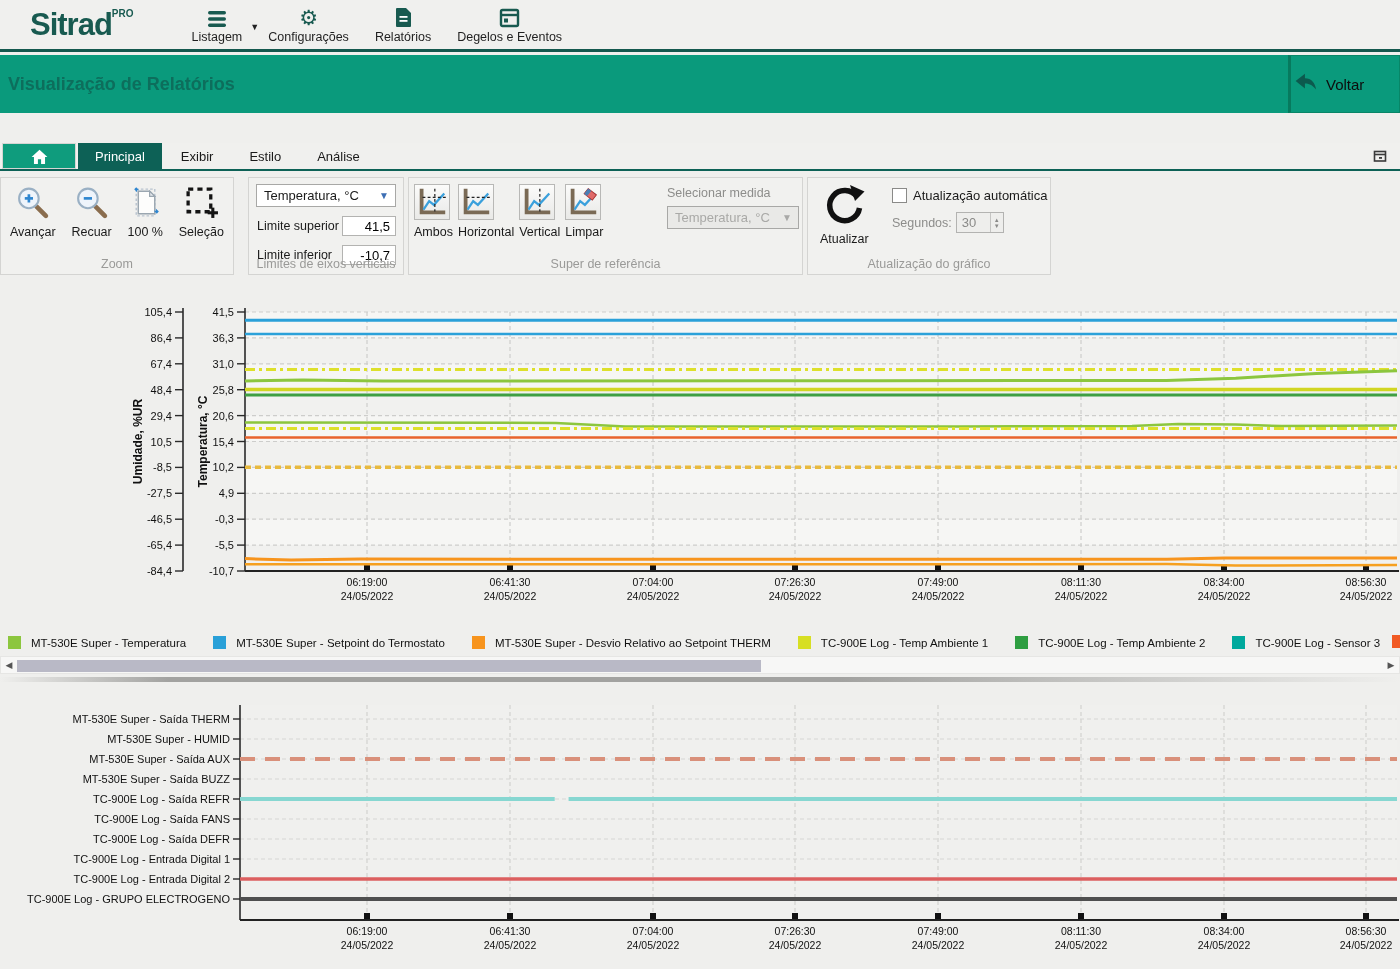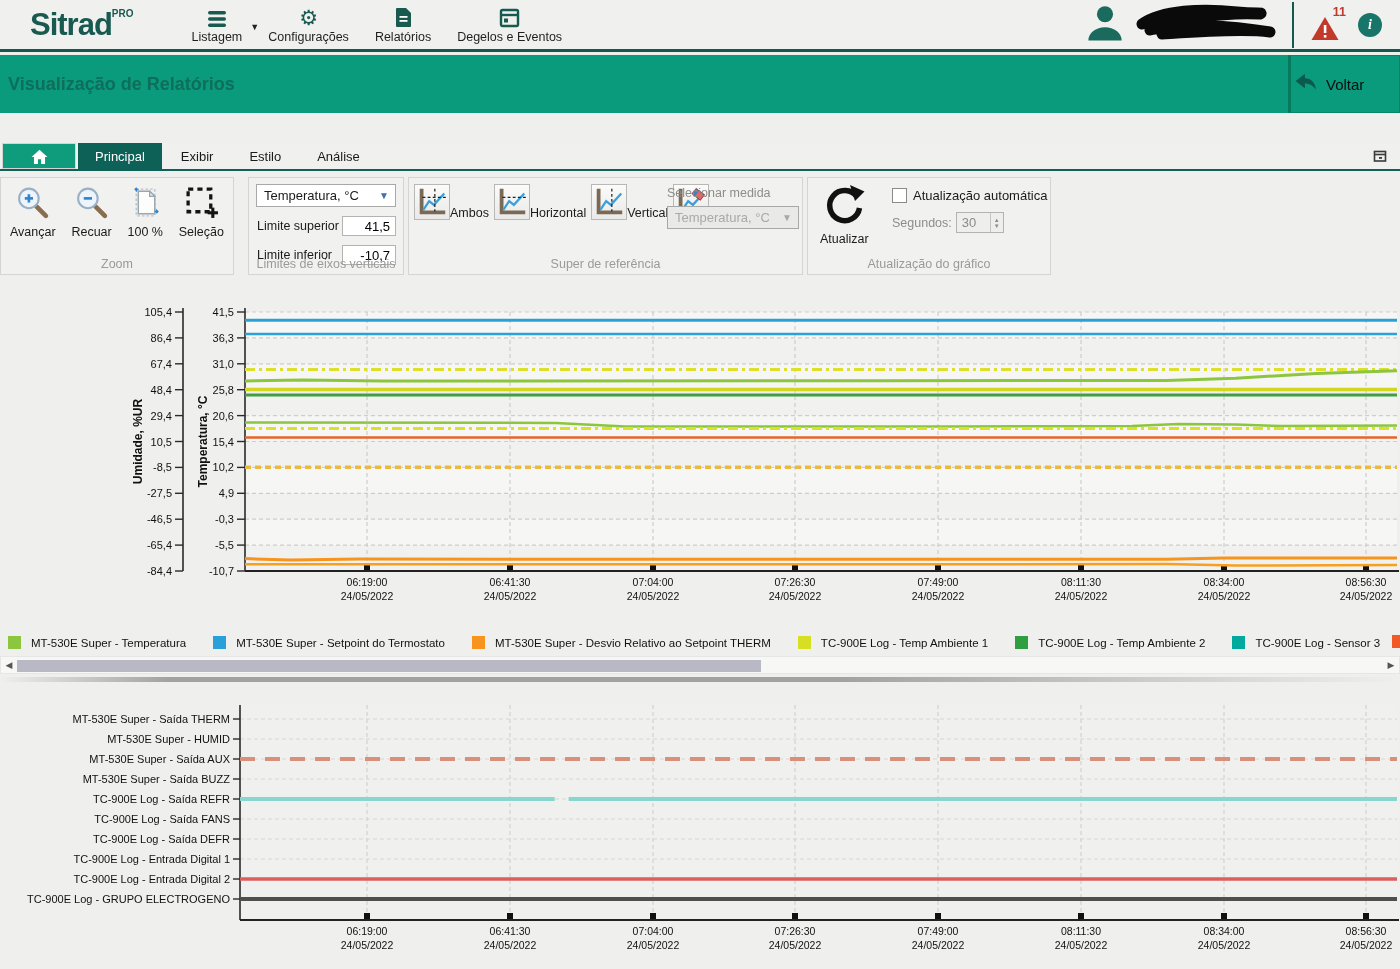--- a/index.html
+++ b/index.html
@@ -50,21 +50,21 @@
   .zbtn .zl{font-size:12.5px;margin-top:5px;white-space:nowrap}
   .sel{height:23px;background:#fff;border:1px solid #a8a8a6;display:flex;align-items:center;font-size:13px;padding:0 7px;cursor:pointer;position:relative}
   .sel .sc{position:absolute;right:6px;font-size:10px;color:#3d6fb4}
   .sel.disabled{background:#e9e9e7;color:#a9a9a7;cursor:default}
   .sel.disabled .sc{color:#a9a9a7}
   .lim-sel{margin:6px 7px 0 7px}
   .lim-row{display:flex;align-items:center;justify-content:space-between;margin:9px 7px 0 8px}
   .lim-row .ll{font-size:12.5px}
   .lim-input{width:54px;height:20px;background:#fff;border:1px solid #b3b3b1;font-size:13px;text-align:right;padding-right:5px;font-family:"Liberation Sans",sans-serif}
   .refbtns{display:flex;padding:6px 0 0 5px;gap:5px}
-  .rbtn{display:flex;flex-direction:row;align-items:flex-end;cursor:pointer}
+  .rbtn{display:flex;flex-direction:column;align-items:flex-start;cursor:pointer}
   .rbtn .ricon{width:36px;height:36px;border:1px solid #b8b8b6;background:linear-gradient(#fbfbfa,#e9e9e7)}
   .rbtn .rl{font-size:12.5px;margin-top:5px;white-space:nowrap}
   .ref-right{position:absolute;left:258px;top:8px;width:132px}
   .ref-right .srl{font-size:12.5px;color:#8d8d8b;margin-bottom:6px}
   .upd-btn{position:absolute;left:12px;top:6px;display:flex;flex-direction:column;align-items:center;cursor:pointer}
   .upd-btn .ul{font-size:12.5px;margin-top:4px}
   .chk-row{position:absolute;left:84px;top:10px;display:flex;align-items:center;gap:6px;cursor:pointer}
   .chk{width:15px;height:15px;background:#fff;border:1px solid #8a8a88;display:inline-block}
   .chk-row .cl{font-size:13px}
   .sec-row{position:absolute;left:84px;top:34px;display:flex;align-items:center;gap:4px}
@@ -125,43 +125,20 @@
       <span class="ic">
         <svg width="21" height="21" viewBox="0 0 21 21">
             <rect x="2" y="3" width="17" height="16" rx="1.5" fill="none" stroke="#185a50" stroke-width="2.4"></rect>
             <line x1="2" y1="8" x2="19" y2="8" stroke="#185a50" stroke-width="2.4"></line>
             <rect x="5" y="11.5" width="4" height="4" fill="#185a50"></rect>
           </svg>
       </span>
       <span class="lbl">Degelos e Eventos</span>
     </div>
   </nav>
-  <div class="user-area">
-    <span>
-      <svg width="42" height="42" viewBox="0 0 24 24">
-          <circle cx="12" cy="7" r="4.6" fill="#1a6b5e"></circle>
-          <path d="M2.5,22 a9.5,7.6 0 0 1 19,0 z" fill="#1a6b5e"></path>
-        </svg>
-    </span>
-    <span class="redacted">
-      <svg width="150" height="42" viewBox="0 0 150 42">
-        <path d="M10,22 C30,8 70,6 105,10 C125,12 132,10 128,12 C90,10 40,18 18,28 C50,20 100,24 138,30 C110,26 60,30 30,32" fill="none" stroke="#0a0a0a" stroke-width="11" stroke-linecap="round" stroke-linejoin="round"></path>
-      </svg>
-    </span>
-    <span class="vdivider"></span>
-    <span class="alert">
-      <span class="cnt">11</span>
-      <svg width="30" height="27" viewBox="0 0 30 27" style="position:absolute;left:0;bottom:0">
-        <path d="M15,2 L28.5,25 H1.5 Z" fill="#c0392b"></path>
-        <rect x="13.8" y="10" width="2.6" height="8" fill="#fff"></rect>
-          <rect x="13.8" y="20" width="2.6" height="2.6" fill="#fff"></rect>
-      </svg>
-    </span>
-    <span class="info-btn">i</span>
-  </div>
 </div>
 
 <div class="gheader">
   <div class="gtitle">Visualização de Relatórios</div>
   <div class="back-btn">
     <span>
       <svg width="26" height="24" viewBox="0 0 28 24">
           <path d="M5,11 L15,3 L15,8 C22,8 26,13 27,20 C23,15 19,13.5 15,13.5 L15,19 Z" fill="#0c5a4e"></path>
         </svg>
     </span>

